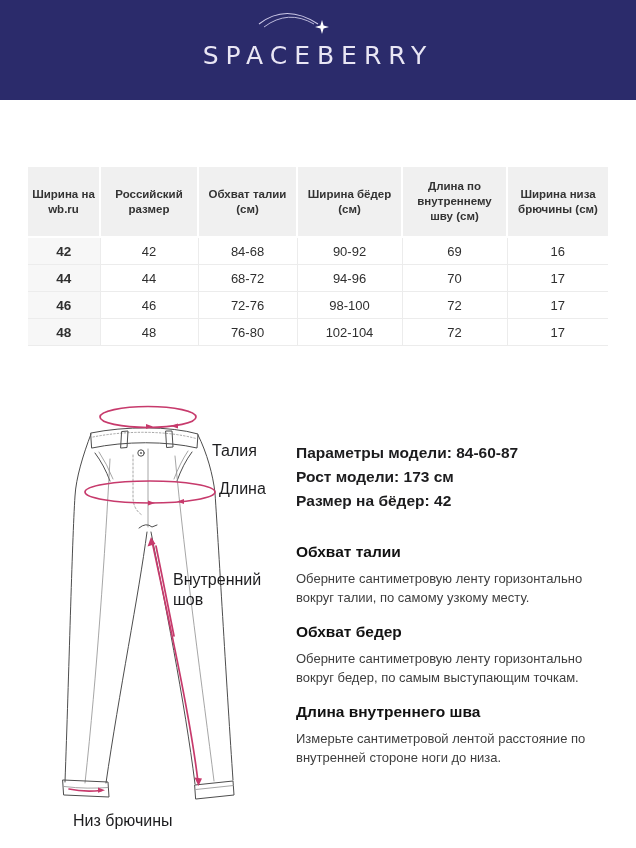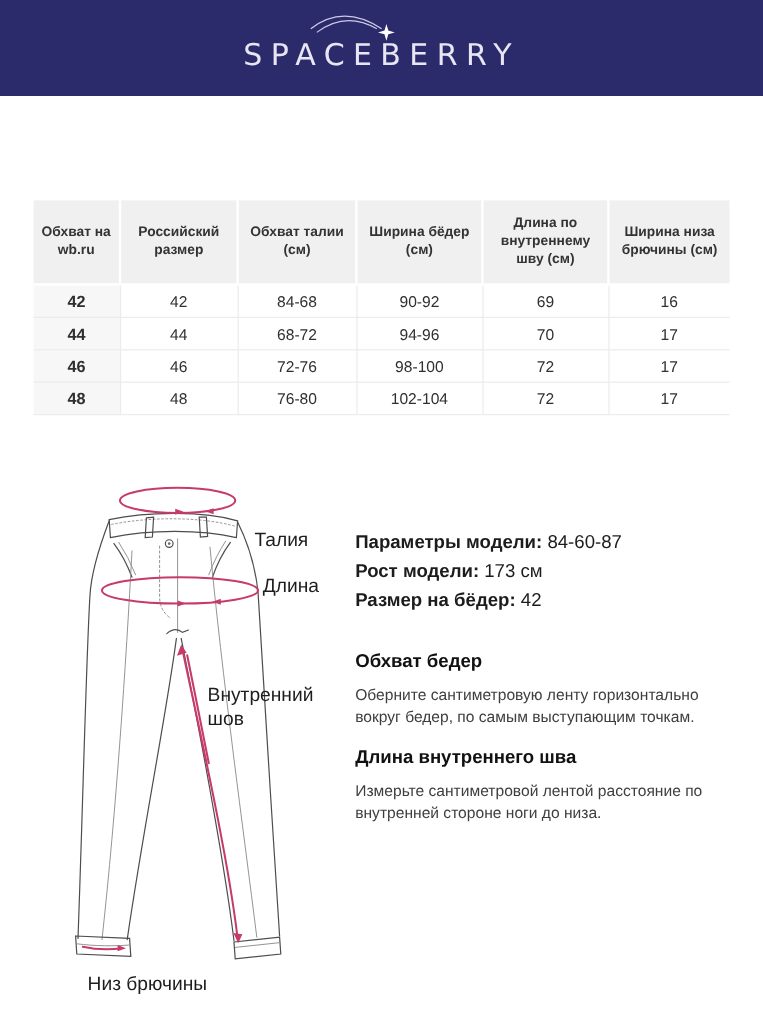--- a/index.html
+++ b/index.html
@@ -1,20 +1,20 @@
 <!DOCTYPE html>
 <html style="--accent: #C73A6C;"><head>
 <meta charset="utf-8">
 <style>
   html,body{margin:0;padding:0;background:#ffffff;}
   .page{position:relative;width:636px;height:848px;background:#ffffff;overflow:hidden;
         font-family:"Liberation Sans", sans-serif;color:#2b2b2b;}
 
   
-  .header{position:absolute;left:0;top:0;width:636px;height:80px;background:#2B2B6B;
+  .header{position:absolute;left:0;top:0;width:636px;height:100px;background:#2B2B6B;
           display:flex;align-items:center;justify-content:center;}
   .brand{color:#E9E6F4;font-size:25px;font-weight:400;letter-spacing:7px;
          font-family:"DejaVu Sans", sans-serif;padding-top:10px;}
   .comet{position:absolute;left:256px;top:7px;width:84px;height:32px;}
 
   
   .size-table{position:absolute;left:28px;top:167px;width:580px;border-collapse:collapse;
               table-layout:fixed;}
   .size-table th{background:#F0F0F0;font-size:11.5px;font-weight:600;color:#333;
                  line-height:15px;padding:12px 4px;text-align:center;vertical-align:middle;
@@ -29,21 +29,21 @@
   .pants-svg{position:absolute;left:55px;top:393px;width:220px;height:435px;}
   .diagram-label{position:absolute;font-size:16px;font-weight:500;color:#1d1d1f;line-height:20px;}
   .lbl-waist{left:212px;top:409px;margin-top:32px;}
   .lbl-hips{left:219px;top:479px;}
   .lbl-inseam{left:173px;top:570px;width:106px;}
   .lbl-legbottom{left:73px;top:811px;}
 
   
   .model-info{position:absolute;left:296px;top:441px;font-size:15.5px;line-height:24px;color:#1c1c1e;}
   .mi-label{font-weight:700;}
-  .mi-value{font-weight:400;margin-top:20px;}
+  .mi-value{font-weight:700;margin-top:20px;}
   .measure-guides{position:absolute;left:296px;top:543px;width:304px;}
   .guide{margin-bottom:16px;}
   .guide-title{font-size:15.5px;font-weight:700;color:#111;margin-bottom:8px;}
   .guide-text{font-size:13px;color:#3e3e3e;line-height:19px;}
 
   svg .outline{fill:none;stroke:#4d4d4d;stroke-width:1;stroke-linecap:round;}
   svg .thin{fill:none;stroke:#8f8f8f;stroke-width:0.8;stroke-linecap:round;}
   svg .accent{fill:none;stroke:var(--accent,#C73A6C);stroke-width:1.7;stroke-linecap:round;}
   svg .accent-fill{fill:var(--accent,#C73A6C);stroke:none;}
 </style>
@@ -65,21 +65,21 @@
     <colgroup>
       <col style="width:72px">
         <col style="width:98px">
         <col style="width:99px">
       <col style="width:105px">
         <col style="width:105px">
         <col style="width:101px">
     </colgroup>
     <thead>
       <tr>
-          <th>Обхват на wb.ru</th>
+          <th>Ширина на wb.ru</th>
           <th>Российский размер</th>
           <th>Обхват талии (см)</th>
           <th>Ширина бёдер (см)</th>
           <th>Длина по внутреннему шву (см)</th>
           <th>Ширина низа брючины (см)</th>
         </tr>
     </thead>
     <tbody>
         <tr>
           <td>42</td>
@@ -172,20 +172,24 @@
   <div class="diagram-label lbl-legbottom">Низ брючины</div>
 
   <div class="model-info">
       <div class="mi-line"><span class="mi-label">Параметры модели: </span><span class="mi-value">84-60-87</span></div>
       <div class="mi-line"><span class="mi-label">Рост модели: </span><span class="mi-value">173 см</span></div>
       <div class="mi-line"><span class="mi-label">Размер на бёдер: </span><span class="mi-value">42</span></div>
     </div>
 
   <div class="measure-guides">
       <div class="guide">
+        <div class="guide-title">Обхват талии</div>
+        <div class="guide-text">Оберните сантиметровую ленту горизонтально вокруг талии, по самому узкому месту.</div>
+      </div>
+      <div class="guide">
         <div class="guide-title">Обхват бедер</div>
         <div class="guide-text">Оберните сантиметровую ленту горизонтально вокруг бедер, по самым выступающим точкам.</div>
       </div>
       <div class="guide">
         <div class="guide-title">Длина внутреннего шва</div>
         <div class="guide-text">Измерьте сантиметровой лентой расстояние по внутренней стороне ноги до низа.</div>
       </div>
     </div>
 
 </div>

